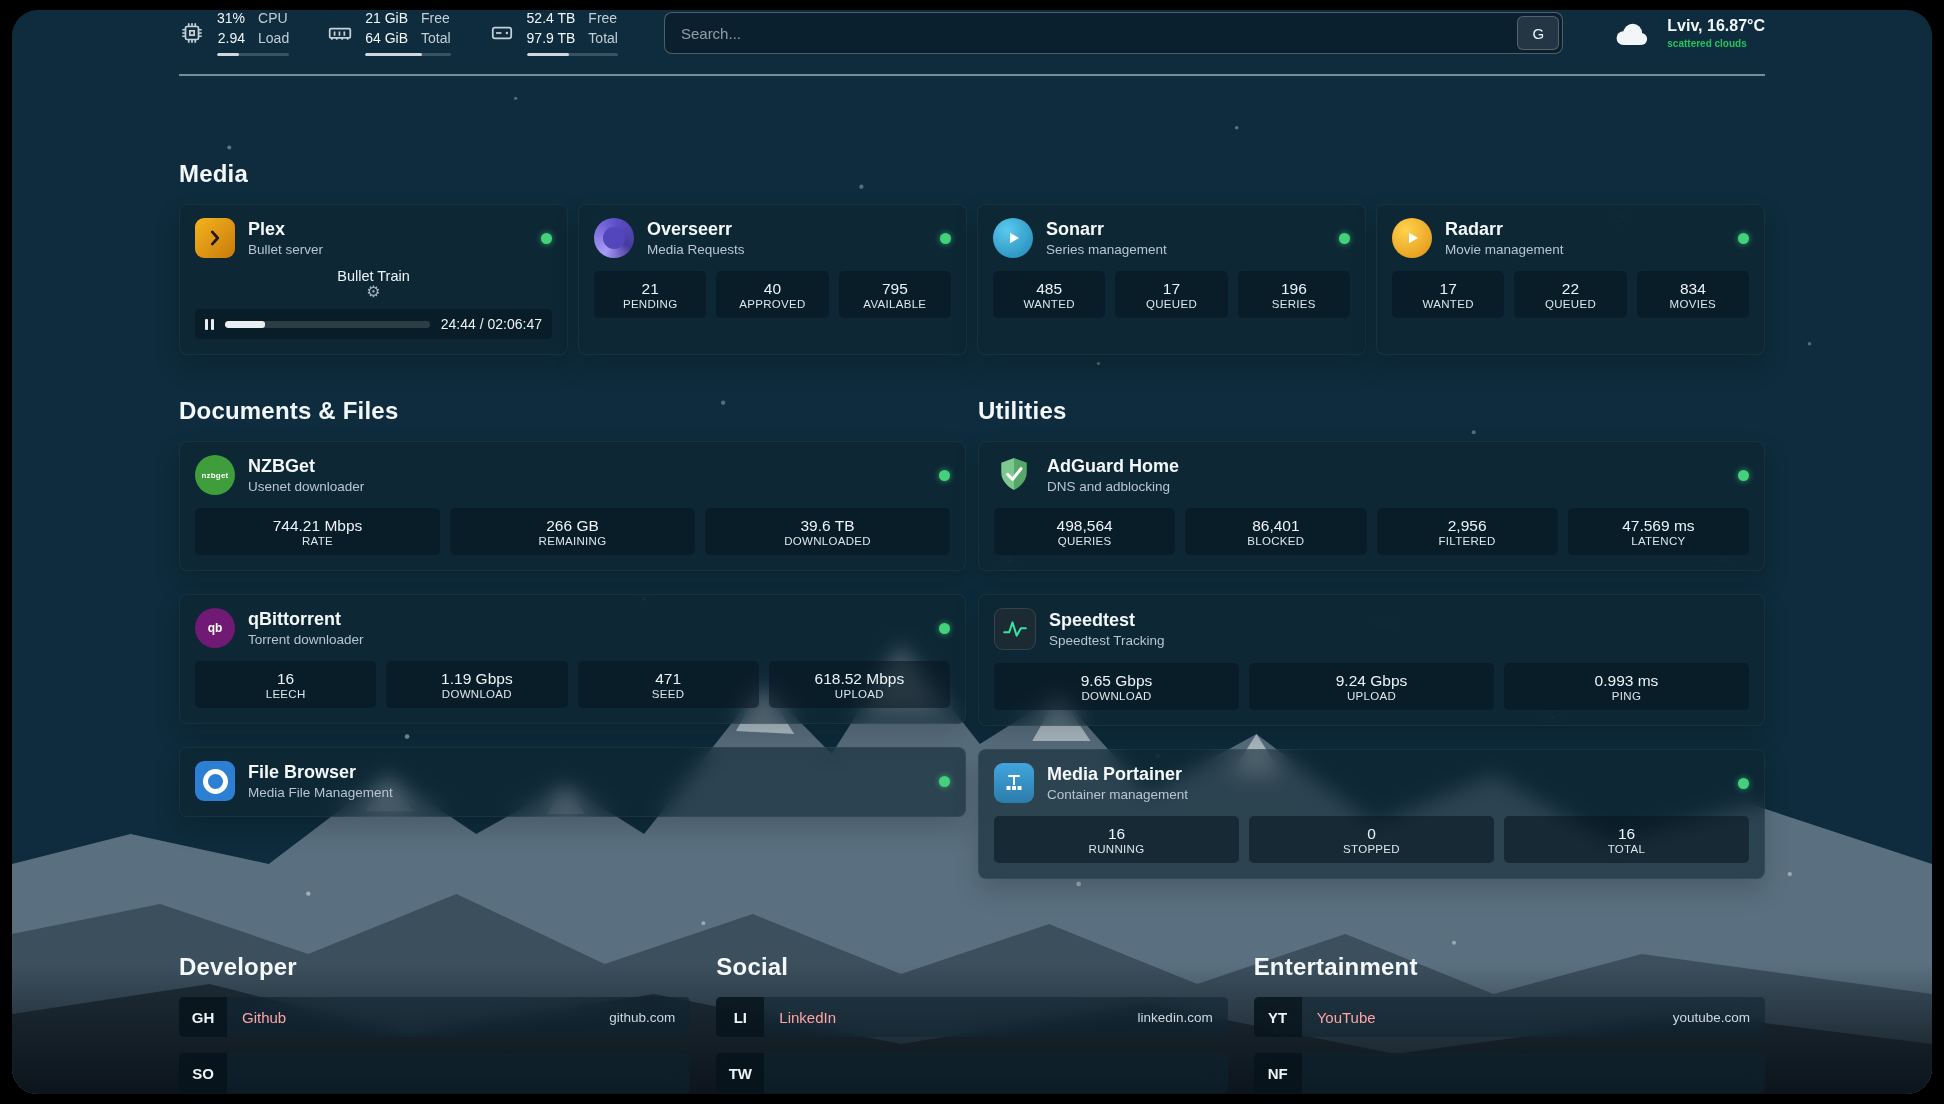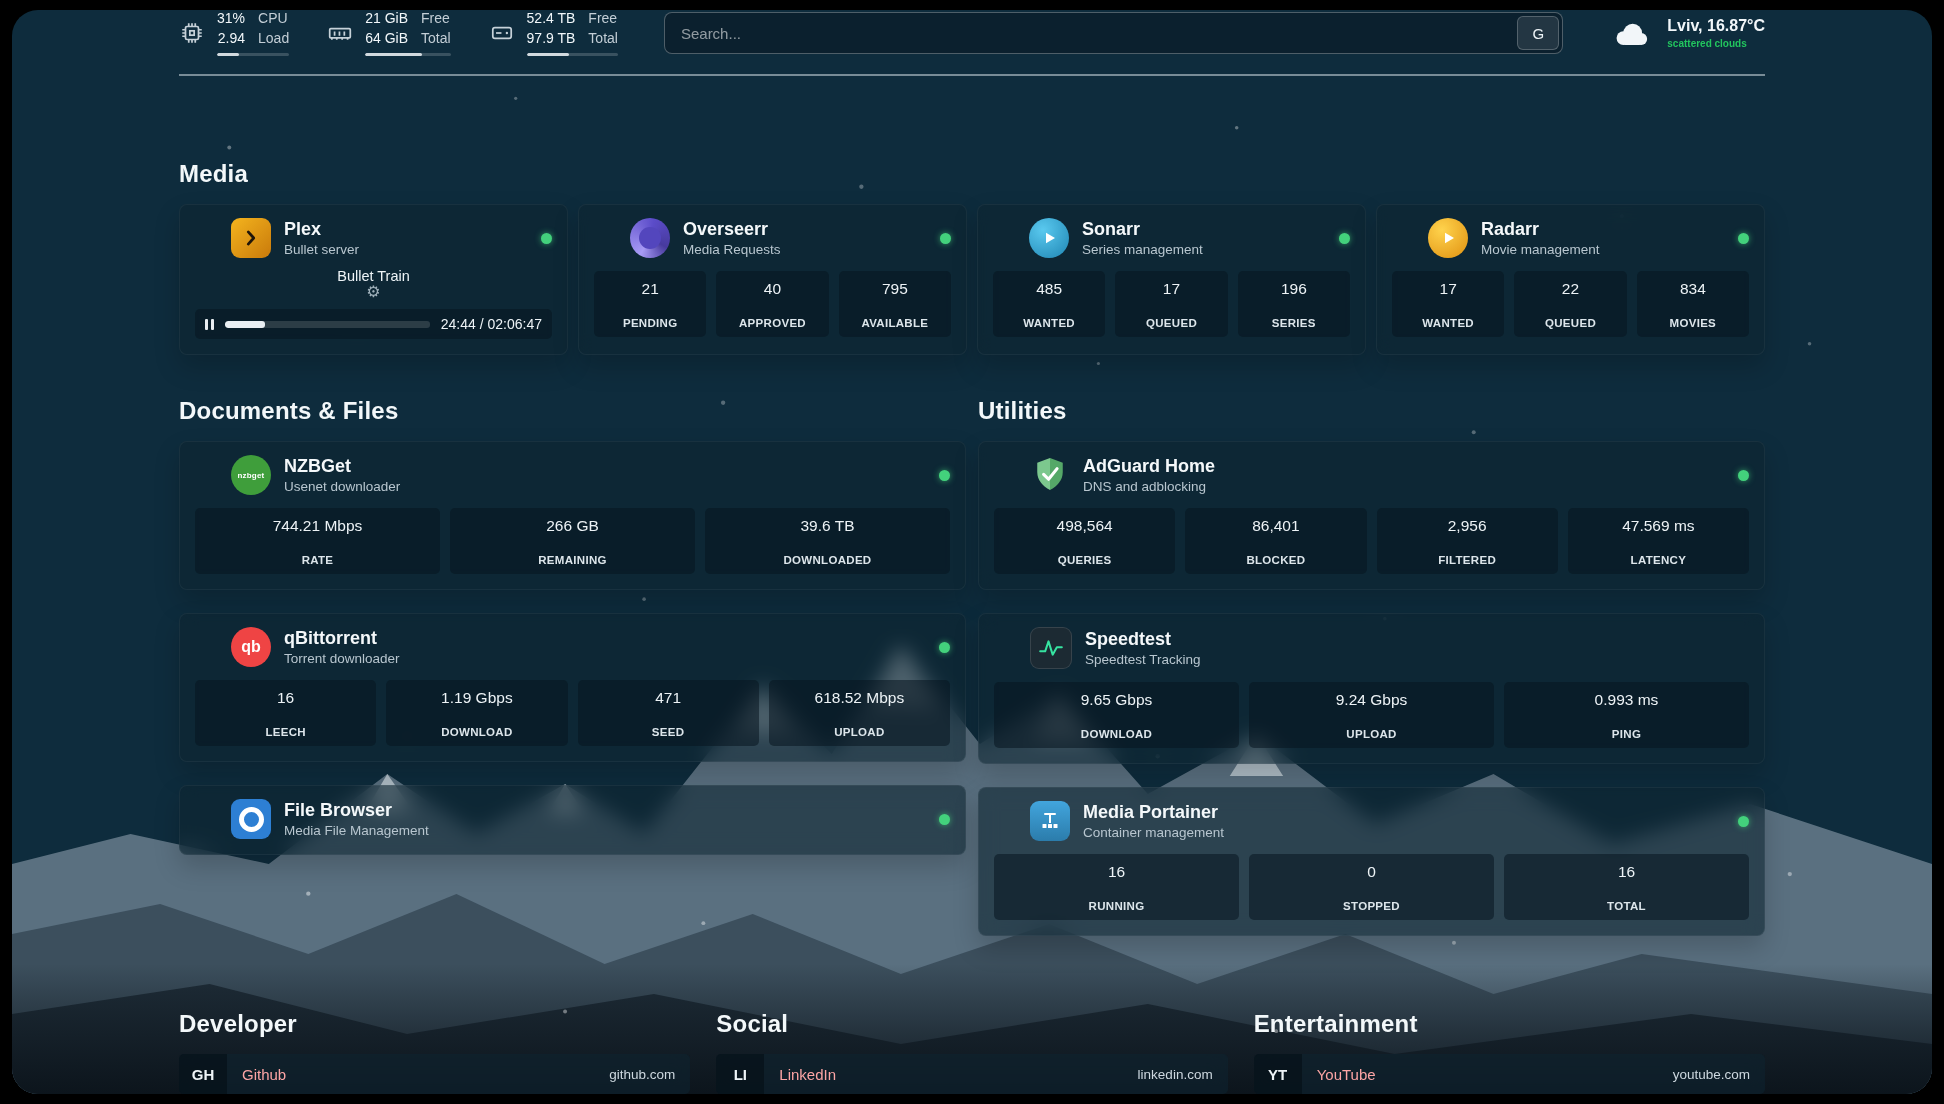--- a/index.html
+++ b/index.html
@@ -41,50 +41,50 @@
   
   .section-title{font-size:24px;font-weight:600;margin:0 0 16px;color:#f3f8fa;letter-spacing:.2px;}
   .media-section{margin-top:84px;}
   .media-grid{display:grid;grid-template-columns:repeat(4,1fr);gap:10px;}
 
   .two-col{display:grid;grid-template-columns:1fr 1fr;gap:12px;margin-top:42px;align-items:start;}
   .col-stack{display:flex;flex-direction:column;gap:23px;}
 
   .card{background:rgba(14,36,49,.6);border:1px solid rgba(255,255,255,.05);border-radius:8px;padding:13px 15px 15px;
     backdrop-filter:blur(10px);box-shadow:0 12px 26px rgba(0,0,0,.18);}
-  .card-head{display:flex;align-items:center;gap:13px;margin-left:36px;}
+  .card-head{display:flex;align-items:center;gap:13px;}
   .svc-icon{width:40px;height:40px;flex:0 0 auto;display:flex;align-items:center;justify-content:center;overflow:hidden;position:relative;}
   .svc-names{flex:1;min-width:0;}
   .svc-name{font-size:18px;font-weight:600;line-height:1.15;color:#f4f8fa;}
   .svc-sub{font-size:13.5px;color:#b8c6cf;margin-top:2px;}
   .status-dot{width:11px;height:11px;border-radius:50%;background:#43d17c;box-shadow:0 0 6px rgba(67,209,124,.7);flex:0 0 auto;}
 
   .stats{display:grid;grid-auto-flow:column;grid-auto-columns:1fr;gap:10px;margin-top:13px;}
   .stat{background:rgba(8,22,31,.55);border-radius:5px;padding:9px 6px 8px;text-align:center;}
   .stat .v{font-size:15.5px;color:#edf3f6;}
-  .stat .l{font-size:11.5px;font-weight:700;margin-top:19px;letter-spacing:.3px;color:#dde6eb;}
+  .stat .l{font-size:11.5px;font-weight:400;margin-top:0;letter-spacing:.3px;color:#dde6eb;}
 
   
   .player-top{display:flex;align-items:center;justify-content:space-between;margin-top:10px;font-size:14.5px;color:#eef4f7;flex-direction:column;}
   .gear{color:#9fb0ba;font-size:16px;line-height:1;cursor:pointer;background:none;border:none;padding:0;}
   .player-bar{display:flex;align-items:center;gap:11px;background:rgba(8,22,31,.55);border-radius:5px;padding:7px 10px;margin-top:9px;}
   .pause{display:flex;gap:3px;background:none;border:none;padding:0;cursor:pointer;}
   .pause i{display:block;width:3px;height:11px;background:#e9eef2;border-radius:1px;}
   .progress{flex:1;height:7px;background:rgba(255,255,255,.14);border-radius:3px;overflow:hidden;}
   .progress i{display:block;height:100%;background:#e9eef2;border-radius:3px;}
   .time{font-size:14px;color:#eef4f7;white-space:nowrap;}
 
   
   .icon-plex{border-radius:9px;background:linear-gradient(135deg,#f4b41e,#c97a0b);}
   .icon-overseerr{border-radius:50%;background:conic-gradient(from 210deg,#a89bf5,#5b4cc9 45%,#473a9e 75%,#a89bf5);}
   .icon-overseerr span{width:55%;height:55%;border-radius:50%;background:#5346bd;}
   .icon-sonarr{border-radius:50%;background:radial-gradient(circle at 35% 30%,#5ac9ef,#1f86b4);}
   .icon-radarr{border-radius:50%;background:radial-gradient(circle at 35% 30%,#ffd34d,#e09110);}
   .icon-nzbget{border-radius:50%;background:#3f9e3b;color:#fff;font-weight:700;font-size:8px;letter-spacing:.2px;}
-  .icon-qb{border-radius:50%;background:#ef4444;color:#fff;font-weight:700;font-size:16px;}
+  .icon-qb{border-radius:50%;background:#701a75;color:#fff;font-weight:700;font-size:12px;}
   .icon-fb{border-radius:9px;background:#2d7fd3;}
   .icon-fb span{width:15px;height:15px;border-radius:50%;border:5px solid #fff;display:block;}
   .icon-speedtest{border-radius:9px;background:#1c2a33;border:1px solid rgba(255,255,255,.12);}
   .icon-portainer{border-radius:9px;background:linear-gradient(180deg,#42a5dd,#2b7cab);}
 
   
   .links-grid{display:grid;grid-template-columns:repeat(3,1fr);gap:26px;margin-top:74px;align-items:start;}
   .bookmark{display:flex;align-items:center;background:rgba(14,36,49,.55);border-radius:5px;height:40px;overflow:hidden;margin-bottom:16px;cursor:pointer;backdrop-filter:blur(8px);}
   .bookmark:last-child{margin-bottom:0;}
   .bm-abbr{width:48px;align-self:stretch;background:rgba(6,16,23,.68);display:flex;align-items:center;justify-content:center;font-weight:700;font-size:15px;color:#eef4f7;flex:0 0 auto;}

